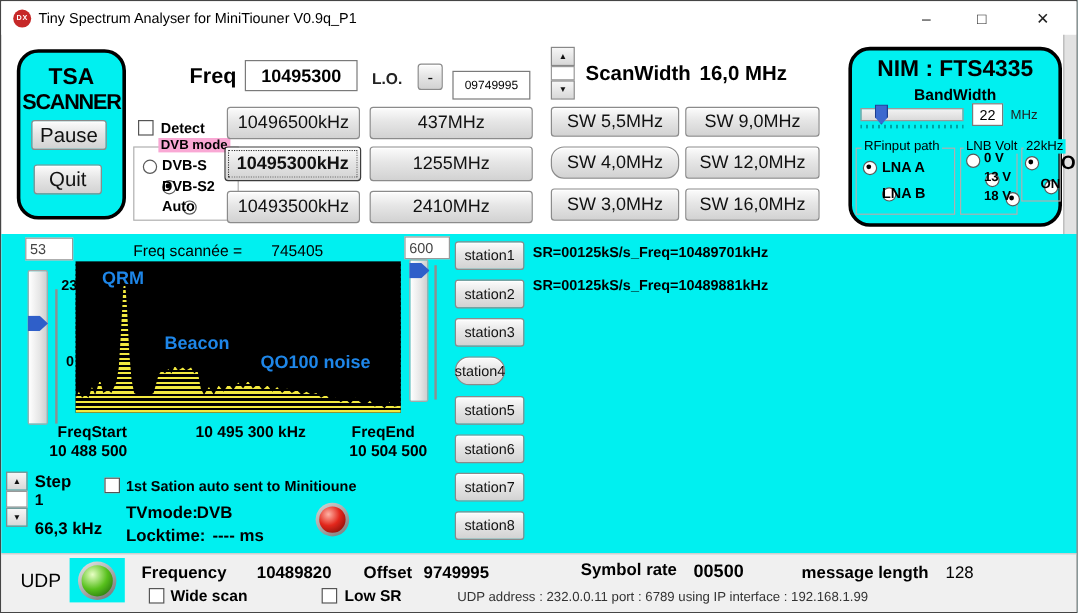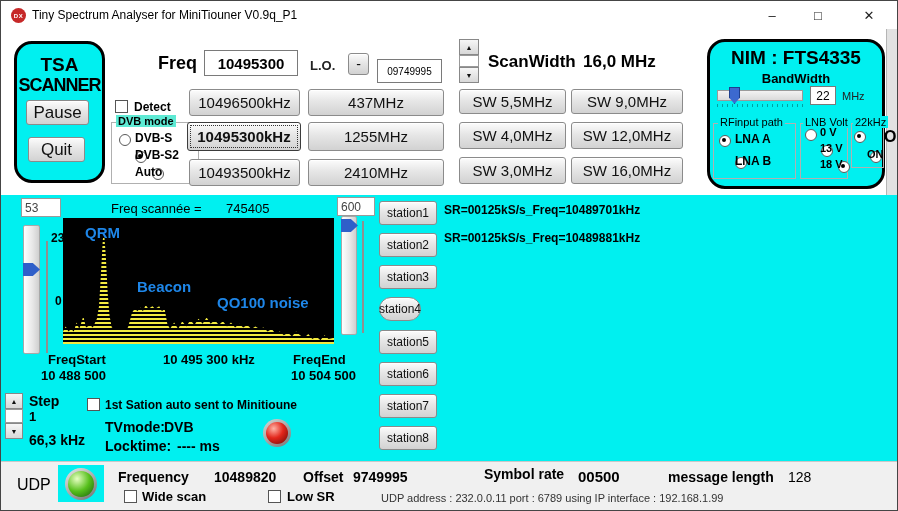--- a/index.html
+++ b/index.html
@@ -14,21 +14,21 @@
   
   .panel-cyan{background:#00F0F0;}
   .cyanbox{background:#00F0F0;border:3px solid #000;border-radius:18px;box-sizing:border-box;}
   
   .btn{background:linear-gradient(#fcfcfc,#e6e6e6 45%,#d2d2d2);border:1px solid #8b8b8b;border-radius:3px;box-shadow:inset 0 1px 0 #ffffff;color:#111;display:flex;align-items:center;justify-content:center;padding:0;font-family:inherit;white-space:nowrap;}
   .btn.focus{font-weight:bold;border-color:#3c3c3c;position:relative;}
   .btn.focus::after{content:"";position:absolute;inset:2px;border:1px dotted #333;border-radius:1px;}
   .field{background:#fff;border:1px solid #7a7a7a;box-sizing:border-box;font-family:inherit;color:#000;}
   .groupbox{border:1px solid #b0b0b0;box-sizing:border-box;}
   .gb-label{position:absolute;top:-8px;left:4px;padding:0 2px;font-size:11px;font-weight:bold;white-space:nowrap;}
-  .on-white{background:#5eead4;}
+  .on-white{background:#f9a8d4;margin-left:16px;}
   .on-cyan{background:#00F0F0;}
   .radio{width:12px;height:12px;border-radius:50%;background:#fff;border:1px solid #5a5a5a;display:inline-block;position:relative;box-sizing:border-box;flex:none;}
   .radio.checked::after{content:"";position:absolute;left:2px;top:2px;width:4px;height:4px;border-radius:50%;background:#000;}
   .checkbox{width:13px;height:13px;background:#fff;border:1px solid #555;box-sizing:border-box;flex:none;}
   .spin{width:20px;height:16px;background:linear-gradient(#f6f6f6,#d8d8d8);border:1px solid #888;font-size:7px;display:flex;align-items:center;justify-content:center;color:#111;box-sizing:border-box;}
   .spin-mid{width:20px;height:12px;background:#fff;border:1px solid #999;box-sizing:border-box;}
   .vtrack{background:linear-gradient(to right,#ffffff,#e6e6e6 60%,#cfcfcf);border:1px solid #a8a8a8;border-radius:2px;box-sizing:border-box;}
   .thumb-r{width:17px;height:13px;background:#2f5fc9;clip-path:polygon(0 0,58% 0,100% 50%,58% 100%,0 100%);}
   .scaleline{width:2px;background:#8f8f8f;}
   .htrack{background:linear-gradient(#f2f2f2,#dadada);border:1px solid #9a9a9a;box-sizing:border-box;}
@@ -94,21 +94,21 @@
   <button class="abs btn" style="left:188px;top:88px;width:111px;height:27px;font-size:15px;">10496500kHz</button>
   <button class="abs btn focus" style="left:186px;top:121px;width:114px;height:29px;font-size:15px;">10495300kHz</button>
   <button class="abs btn" style="left:188px;top:158px;width:111px;height:27px;font-size:15px;">10493500kHz</button>
 
   <button class="abs btn" style="left:307px;top:88px;width:136px;height:27px;font-size:15px;">437MHz</button>
   <button class="abs btn" style="left:307px;top:121px;width:136px;height:29px;font-size:15px;">1255MHz</button>
   <button class="abs btn" style="left:307px;top:158px;width:136px;height:27px;font-size:15px;">2410MHz</button>
 
   <button class="abs btn" style="left:458px;top:88px;width:107px;height:25px;font-size:15px;">SW 5,5MHz</button>
   <button class="abs btn" style="left:570px;top:88px;width:112px;height:25px;font-size:15px;">SW 9,0MHz</button>
-  <button class="abs btn" style="left:458px;top:121px;width:107px;height:27px;font-size:15px;">SW 4,0MHz</button>
+  <button class="abs btn" style="left:458px;top:121px;width:107px;height:27px;font-size:15px;border-radius:11px;">SW 4,0MHz</button>
   <button class="abs btn" style="left:570px;top:121px;width:112px;height:27px;font-size:15px;">SW 12,0MHz</button>
   <button class="abs btn" style="left:458px;top:156px;width:107px;height:27px;font-size:15px;">SW 3,0MHz</button>
   <button class="abs btn" style="left:570px;top:156px;width:112px;height:27px;font-size:15px;text-align:right;">SW 16,0MHz</button>
 
   <div class="abs cyanbox" style="left:706px;top:38px;width:178px;height:150px;">
     <div class="abs lblb" style="left:0;top:5px;width:172px;text-align:center;font-size:19px;">NIM : FTS4335</div>
     <div class="abs lblb" style="left:0;top:29px;width:172px;text-align:center;font-size:13px;">BandWidth</div>
     <div class="abs htrack" style="left:7px;top:48px;width:86px;height:11px;"></div>
     <div class="abs hthumb" style="left:19px;top:45px;"></div>
     <div class="abs ticks" style="left:7px;top:62px;width:86px;"></div>

